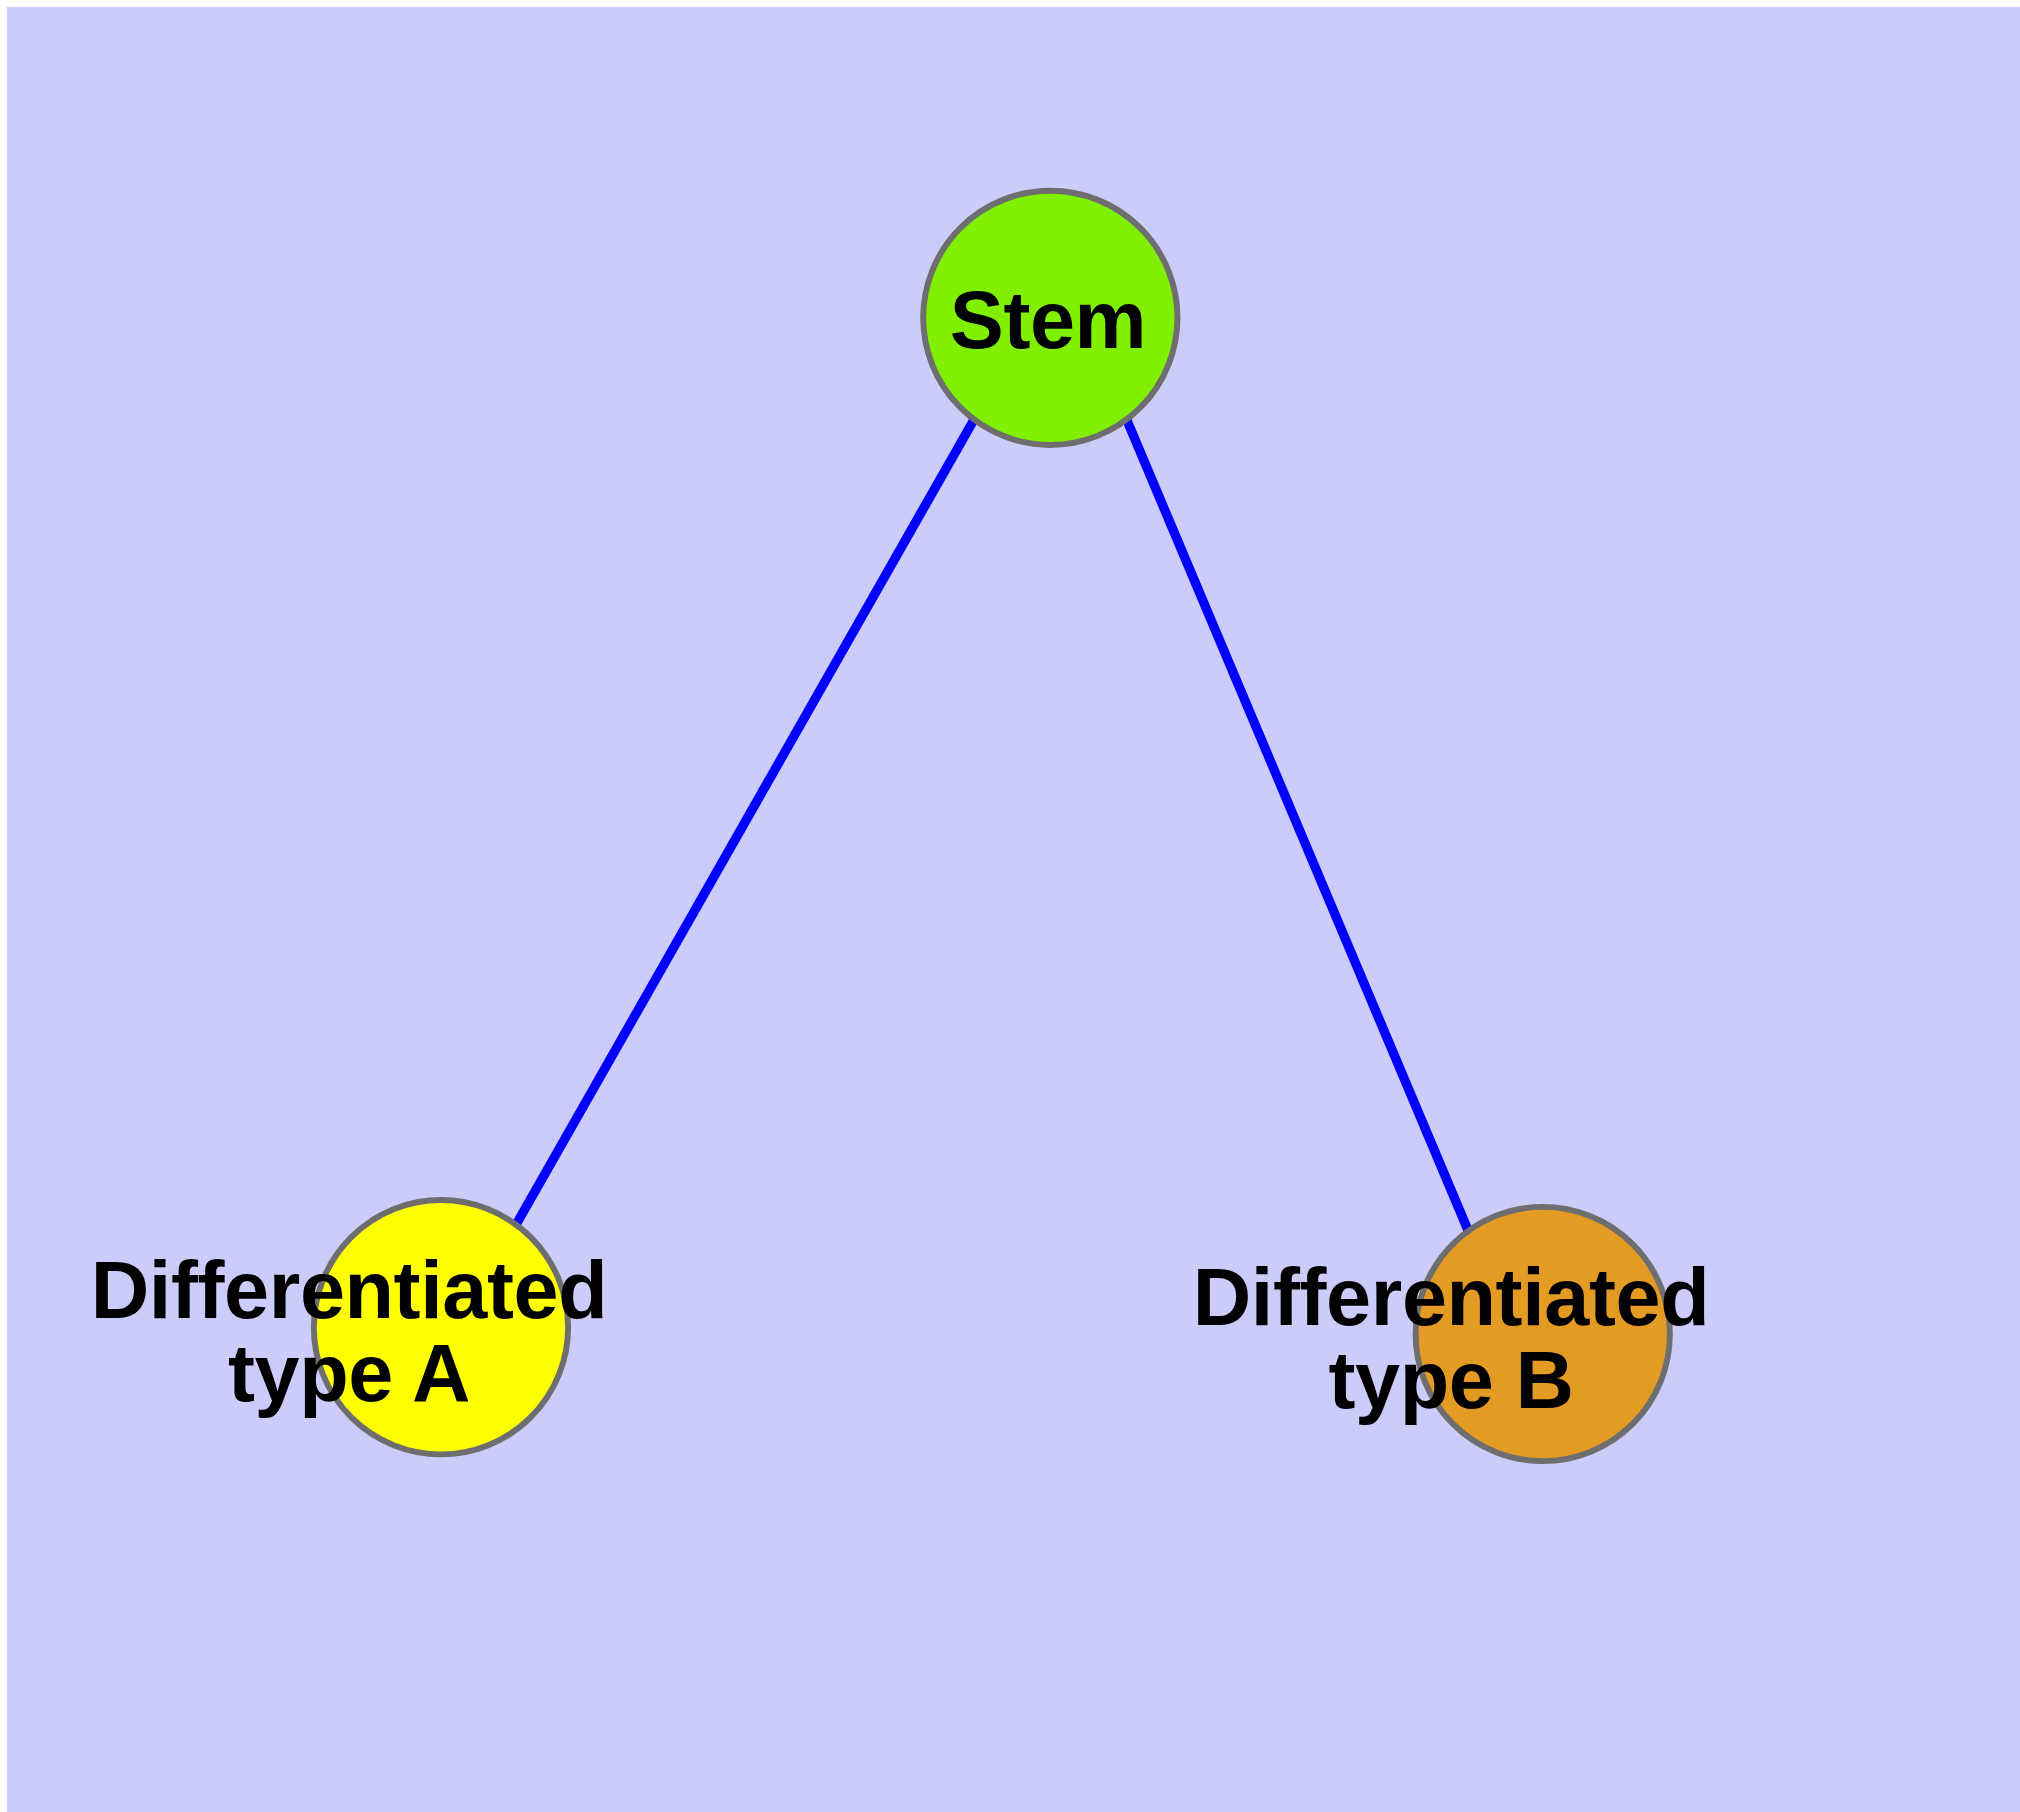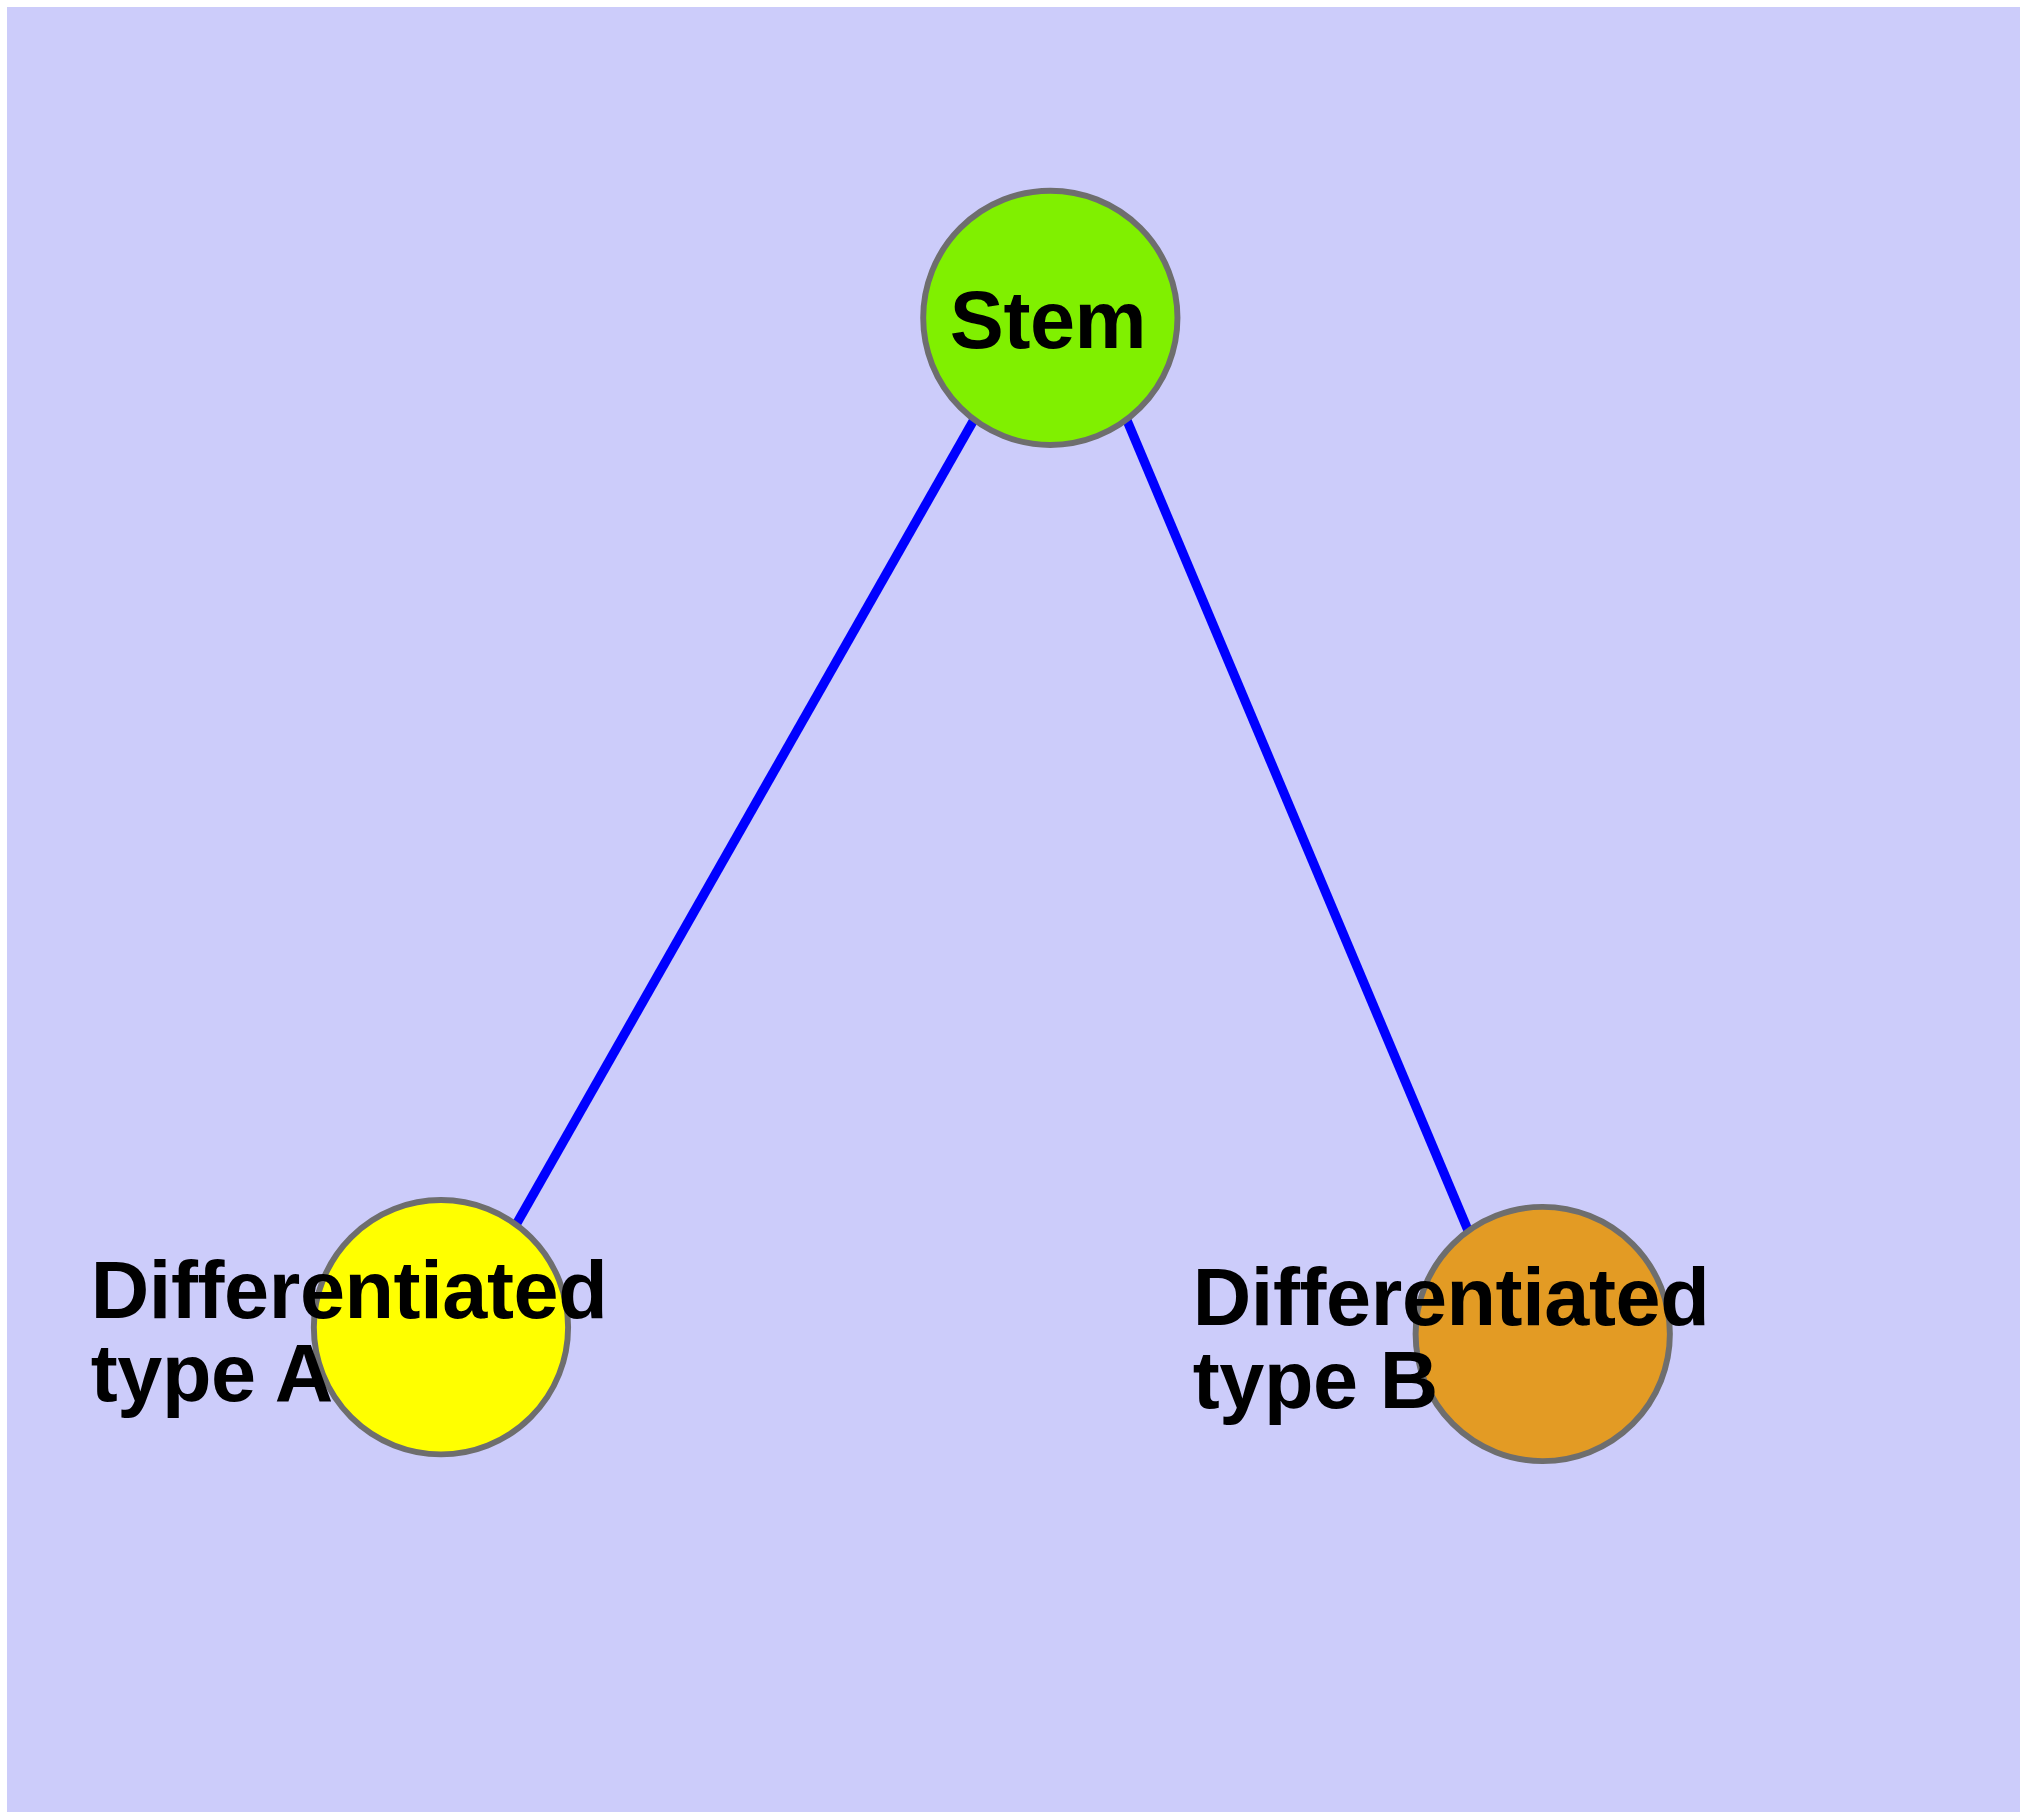--- a/index.html
+++ b/index.html
@@ -36,21 +36,21 @@
     height: 1812px;
     display: block;
   }
   .node-label {
     position: absolute;
     color: #000000;
     font-family: "Liberation Sans", sans-serif;
     font-weight: bold;
     font-size: 81px;
     line-height: 1.02;
-    text-align: left;
+    text-align: center;
     white-space: pre;
     letter-spacing: -0.4px;
     transform: translate(-50%, -50%);
     pointer-events: none;
     user-select: none;
   }
   #label-stem      { left: 1048px; top: 320px; }
   #label-type-a    { left: 349px;  top: 1332px; }
   #label-type-b    { left: 1451px; top: 1339px; }
 </style>

